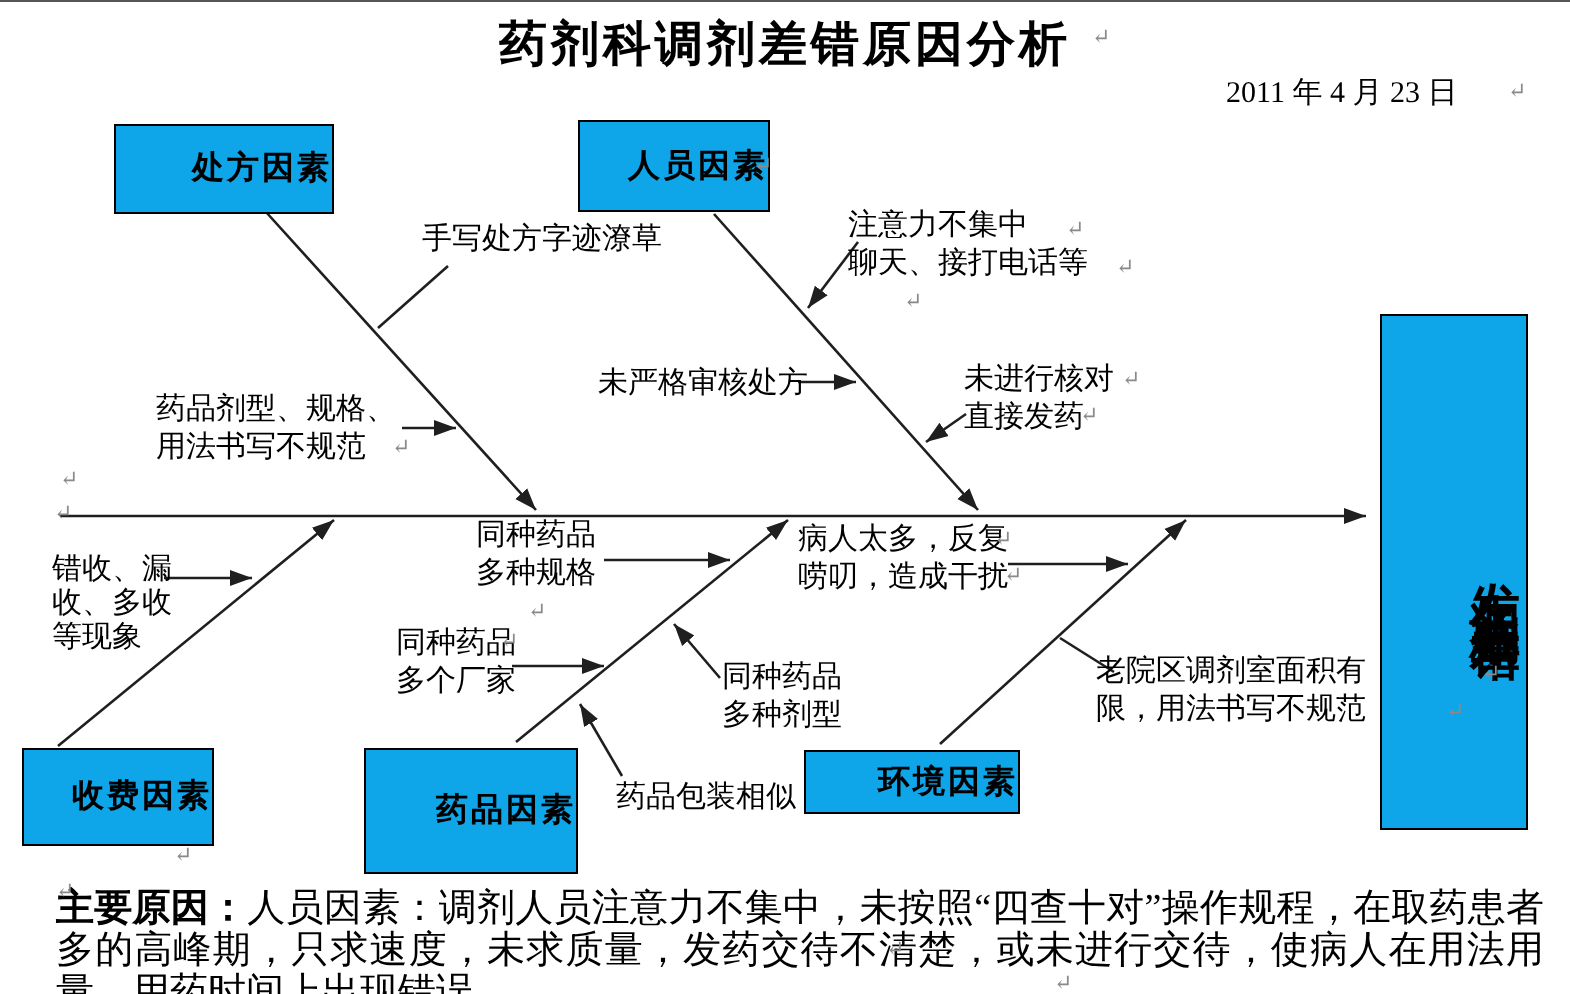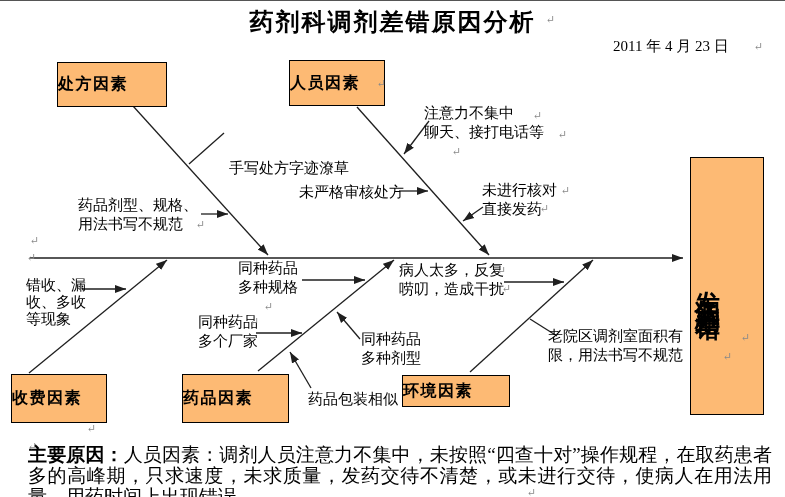--- a/index.html
+++ b/index.html
@@ -7,28 +7,28 @@
     position:relative; width:785px; height:497px; overflow:hidden;
     font-family:"Liberation Serif","DejaVu Serif",serif; color:#000;
   }
   .topline { position:absolute; top:0; left:0; width:785px; height:1px; background:#555; }
   .title {
     position:absolute; top:6px; left:0; width:785px; text-align:center;
     font-size:24px; font-weight:bold; letter-spacing:2px;
   }
   .date { position:absolute; top:37px; left:613px; font-size:15px; }
   .fbox {
-    position:absolute; border:1.5px solid #000; background:#fdba74; box-sizing:border-box;
-    display:flex; align-items:center; justify-content:flex-start;
+    position:absolute; border:1.5px solid #000; background:#0ea5e9; box-sizing:border-box;
+    display:flex; align-items:center; justify-content:flex-end;
     font-weight:bold; font-size:16px; letter-spacing:1.5px;
   }
   .box-prescription { left:57px;  top:62px;  width:110px; height:45px; }
   .box-personnel    { left:289px; top:60px;  width:96px; height:46px; }
   .box-charging     { left:11px;  top:374px; width:96px;  height:49px; }
-  .box-drug         { left:182px; top:374px; width:107px; height:49px; }
+  .box-drug         { left:182px; top:374px; width:107px; height:63px; }
   .box-environment  { left:402px; top:375px; width:108px; height:32px; }
   .box-effect       { left:690px; top:157px; width:74px;  height:258px; }
   .effect-text {
     writing-mode:vertical-rl; text-orientation:upright;
     font-size:25px; letter-spacing:5px; font-weight:600;
   }
   .note { position:absolute; font-size:15px; line-height:19px; white-space:pre-line; }
   .note-charge { line-height:17px; }
   .footer {
     position:absolute; left:28px; top:444px; width:744px;
@@ -85,21 +85,21 @@
 <div class="fbox box-drug">
   <span>药品因素</span>
 </div>
 <div class="fbox box-environment">
   <span>环境因素</span>
 </div>
 <div class="fbox box-effect">
   <span class="effect-text">发生调剂差错</span>
 </div>
 
-<div class="note" style="left:229px; top:111px;margin-top:48px;">手写处方字迹潦草</div>
+<div class="note" style="left:211px; top:111px;">手写处方字迹潦草</div>
 <div class="note" style="left:424px; top:104px;">注意力不集中
 聊天、接打电话等</div>
 <div class="note" style="left:299px; top:183px;">未严格审核处方</div>
 <div class="note" style="left:482px; top:181px;">未进行核对
 直接发药</div>
 <div class="note" style="left:78px; top:196px;">药品剂型、规格、
 用法书写不规范</div>
 <div class="note note-charge" style="left:26px; top:277px;">错收、漏
 收、多收
 等现象</div>

